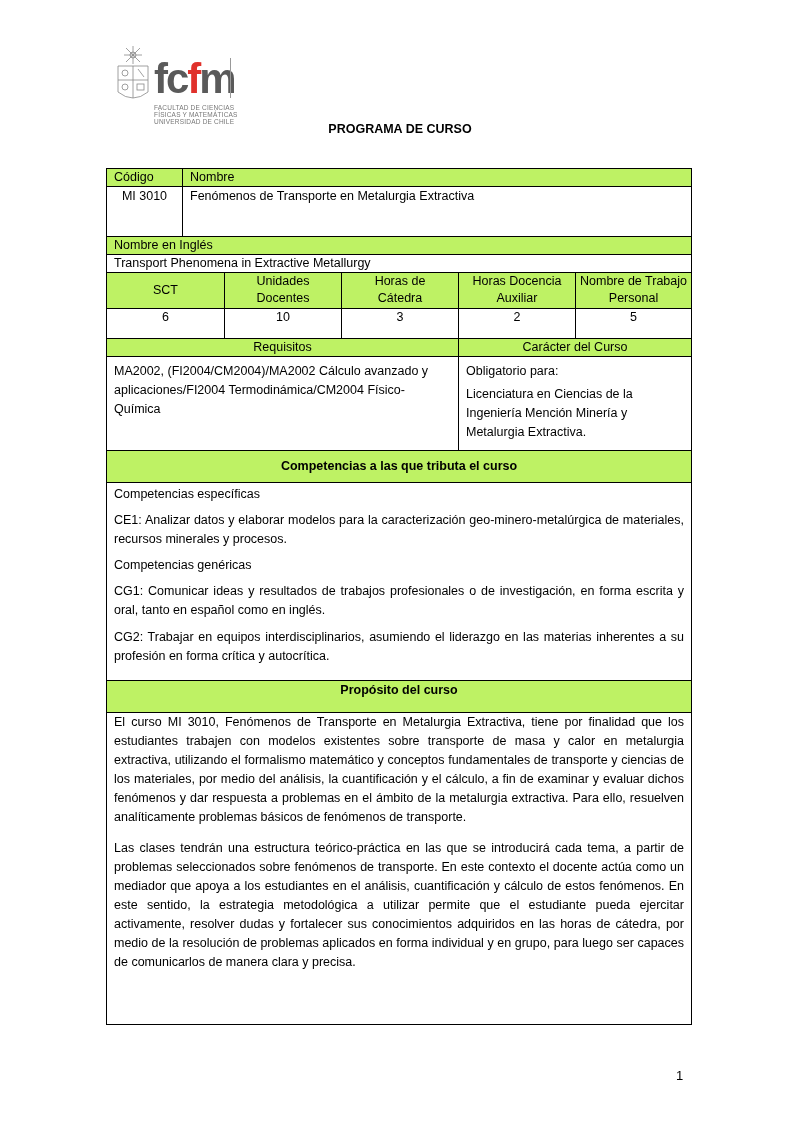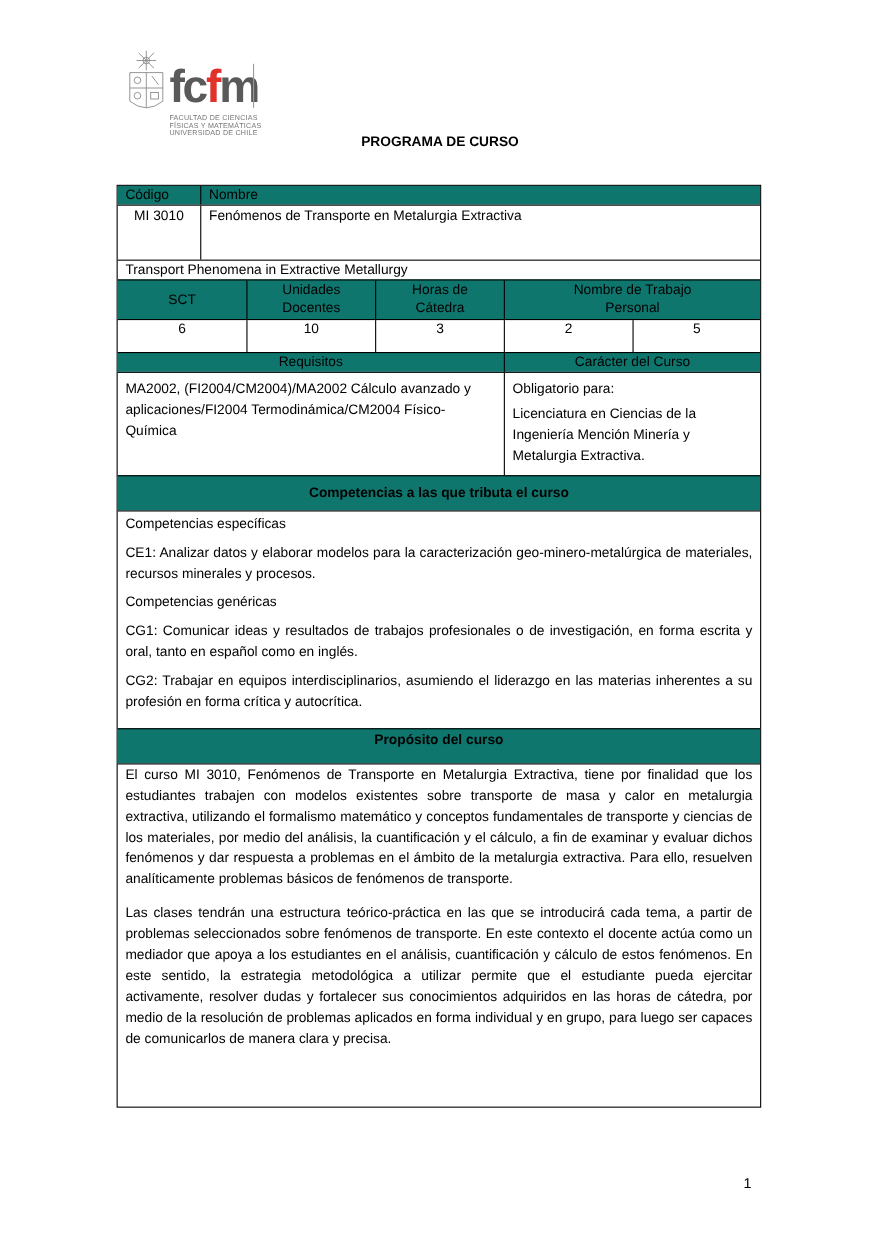--- a/index.html
+++ b/index.html
@@ -11,21 +11,21 @@
       letter-spacing: -2px; color: #5a5a5a; font-family: "Liberation Sans", sans-serif; line-height: 42px; }
     .logo .brand .f2 { color: #e0312b; }
     .logo .brand-rule { position: absolute; left: 120px; top: 14px; width: 1px; height: 40px; background: #999; }
     .logo .sub { position: absolute; left: 44px; top: 60px; font-size: 6.5px; line-height: 7px; color: #777; letter-spacing: 0.2px; white-space: pre; }
     .doc-title { position: absolute; left: 0; width: 800px; top: 122px; text-align: center; font-weight: bold; font-size: 12.5px; }
     .tbl { position: absolute; left: 106px; top: 168px; width: 586px; border: 1.5px solid #000; box-sizing: border-box; }
     .row { display: flex; border-top: 1px solid #000; box-sizing: border-box; }
     .row:first-child { border-top: none; }
     .cell { box-sizing: border-box; font-size: 12.5px; line-height: 17px; padding: 0 7px; }
     .cell + .cell { border-left: 1px solid #000; }
-    .gray { background: #0f766e; }
+    .gray { background: #bef264; }
     .c { text-align: center; }
     .b { font-weight: bold; }
     .block { padding: 3px 7px 0 7px; }
     .block p { margin: 0 0 8px 0; font-size: 12.5px; line-height: 19px; text-align: justify; }
     .block h4 { margin: 0 0 8px 0; font-size: 12.5px; line-height: 17px; font-weight: normal; }
     .page-num { position: absolute; left: 676px; top: 1068px; font-size: 13px; }
   </style>
 </head>
 <body>
 
@@ -56,35 +56,42 @@
 <div class="tbl">
 
   <div class="row gray">
     <div class="cell" style="width:75px;">Código</div>
     <div class="cell" style="flex:1;">Nombre</div>
   </div>
   <div class="row" style="height:50px;">
     <div class="cell c" style="width:75px; padding-top:1px;">MI 3010</div>
     <div class="cell" style="flex:1; padding-top:1px;">Fenómenos de Transporte en Metalurgia Extractiva</div>
   </div>
+  <div class="row gray">
+    <div class="cell" style="flex:1;">Nombre en Inglés</div>
+  </div>
   <div class="row">
     <div class="cell" style="flex:1;">Transport Phenomena in Extractive Metallurgy</div>
   </div>
 
   <div class="row gray" style="height:36px;">
     <div class="cell c" style="width:117px; display:flex; align-items:center; justify-content:center;">
         <span>SCT</span>
       </div>
     <div class="cell c" style="width:117px;">
         <div>Unidades</div>
         <div>Docentes</div>
       </div>
     <div class="cell c" style="width:117px;">
         <div>Horas de</div>
         <div>Cátedra</div>
+      </div>
+    <div class="cell c" style="width:117px;">
+        <div>Horas Docencia</div>
+        <div>Auxiliar</div>
       </div>
     <div class="cell c" style="flex:1; padding:0 2px;">
         <div>Nombre de Trabajo</div>
         <div>Personal</div>
       </div>
   </div>
   <div class="row" style="height:30px;">
     <div class="cell c" style="width:117px;">6</div>
     <div class="cell c" style="width:117px;">10</div>
     <div class="cell c" style="width:117px;">3</div>

